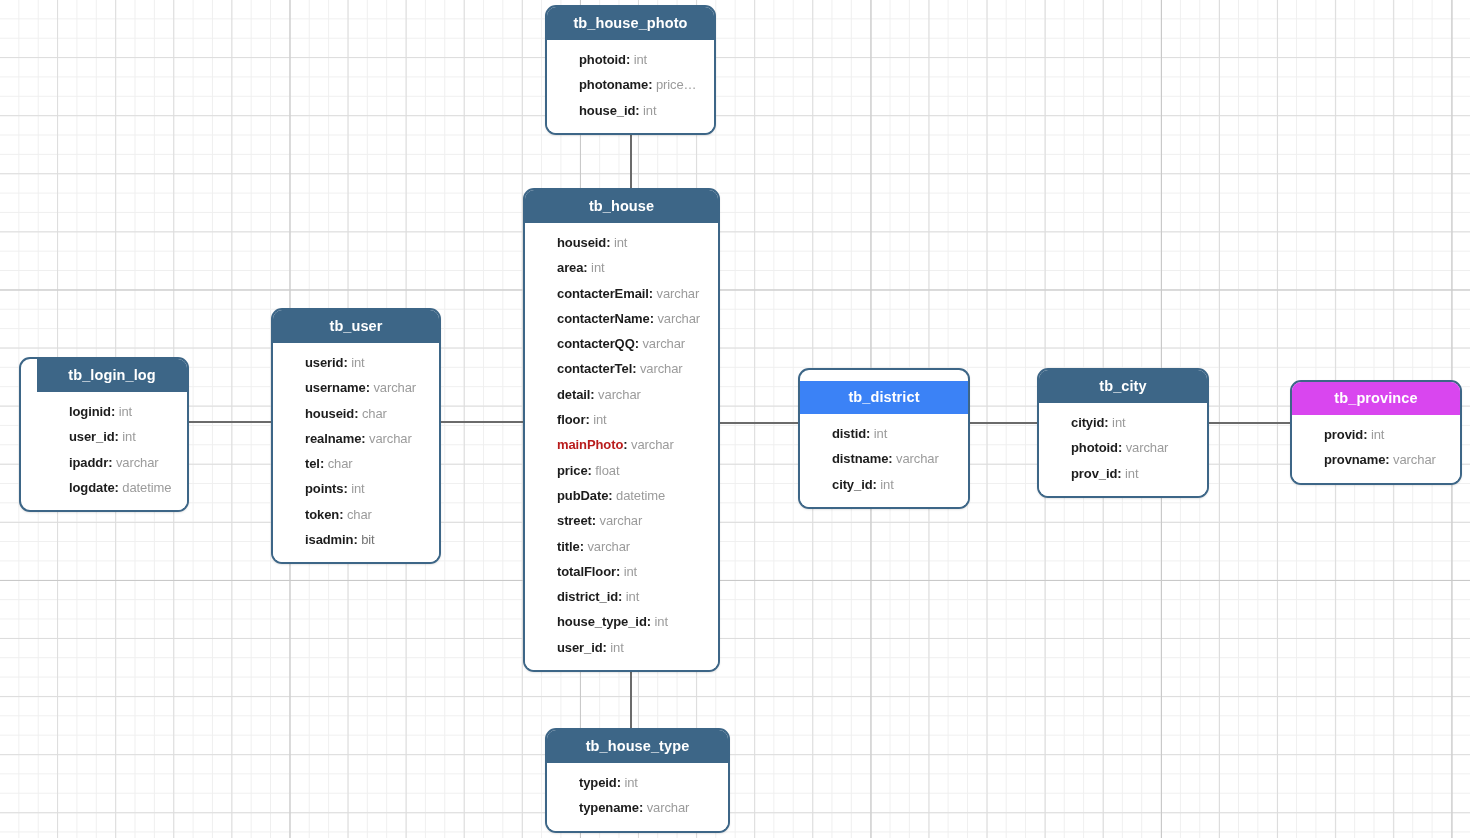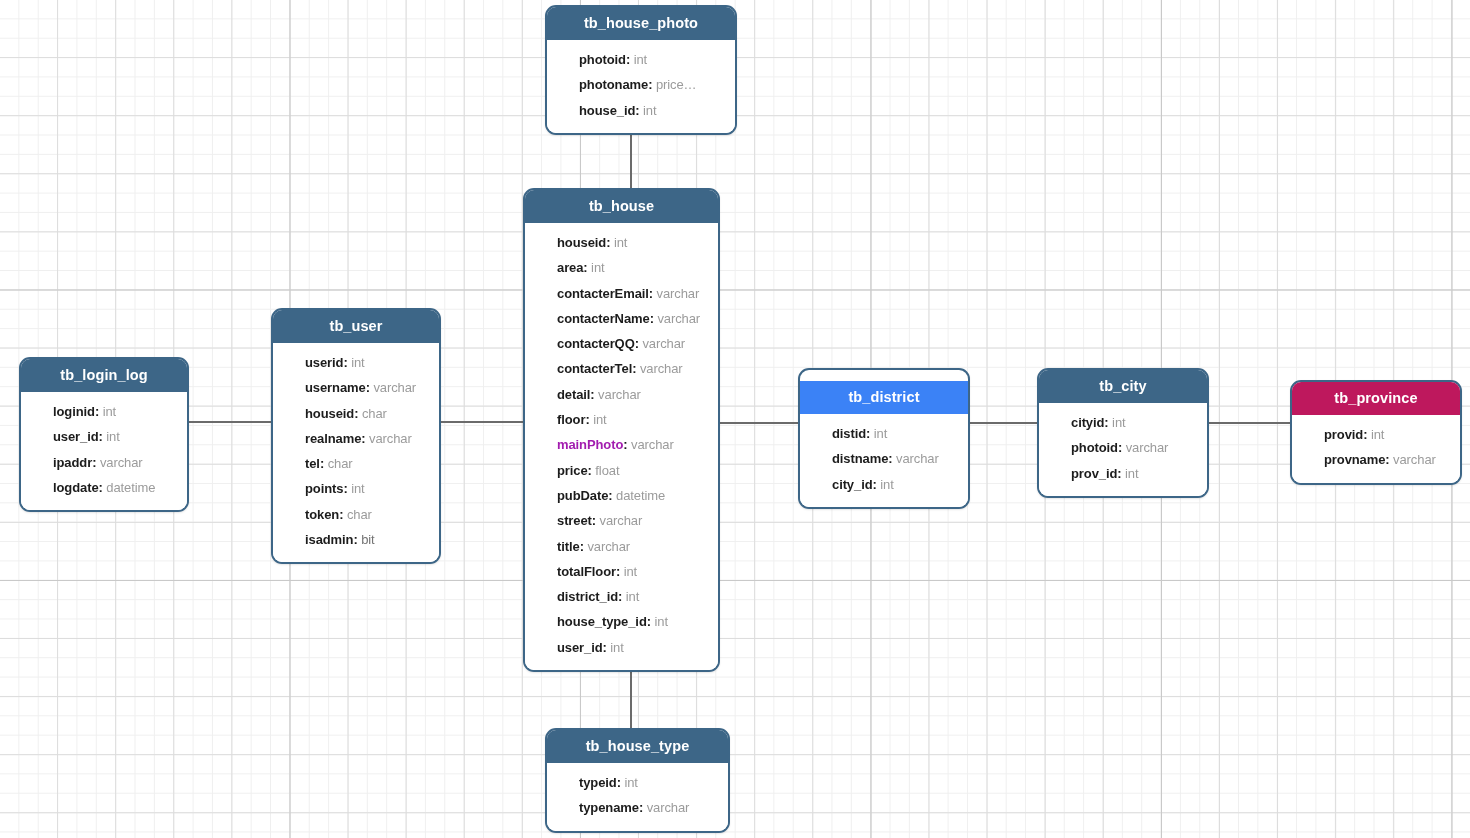--- a/index.html
+++ b/index.html
@@ -100,40 +100,40 @@
   <div id="links">
       <div class="link v" style="left: 630px; top: 130px; background: rgb(107, 107, 107); height: 58px;"></div>
       <div class="link v" style="left: 630px; top: 667px; background: rgb(107, 107, 107); height: 61px;"></div>
       <div class="link h" style="left: 189px; top: 421px; background: rgb(107, 107, 107); width: 82px;"></div>
       <div class="link h" style="left: 441px; top: 421px; background: rgb(107, 107, 107); width: 82px;"></div>
       <div class="link h" style="left: 720px; top: 422px; background: rgb(107, 107, 107); width: 78px;"></div>
       <div class="link h" style="left: 970px; top: 422px; background: rgb(107, 107, 107); width: 67px;"></div>
       <div class="link h" style="left: 1209px; top: 422px; background: rgb(107, 107, 107); width: 81px;"></div>
     </div>
   <div id="entities">
-      <div class="entity" style="left: 545px; top: 5px; width: 192px; border-color: rgb(61, 102, 135);">
+      <div class="entity" style="left: 545px; top: 5px; width: 171px; border-color: rgb(61, 102, 135);">
         <div class="entity-header" style="background: rgb(61, 102, 135);">tb_house_photo</div>
         <div class="entity-body">
           <div class="field"><span class="fname" style="color: rgb(28, 28, 28);">photoid</span><span>: </span><span class="ftype" style="color: rgb(155, 155, 155);">int</span></div>
           <div class="field"><span class="fname" style="color: rgb(28, 28, 28);">photoname</span><span>: </span><span class="ftype" style="color: rgb(155, 155, 155);">price…</span></div>
           <div class="field"><span class="fname" style="color: rgb(28, 28, 28);">house_id</span><span>: </span><span class="ftype" style="color: rgb(155, 155, 155);">int</span></div>
         </div>
       </div>
       <div class="entity" style="left: 523px; top: 188px; width: 197px; border-color: rgb(61, 102, 135);">
         <div class="entity-header" style="background: rgb(61, 102, 135);">tb_house</div>
         <div class="entity-body">
           <div class="field"><span class="fname" style="color: rgb(28, 28, 28);">houseid</span><span>: </span><span class="ftype" style="color: rgb(155, 155, 155);">int</span></div>
           <div class="field"><span class="fname" style="color: rgb(28, 28, 28);">area</span><span>: </span><span class="ftype" style="color: rgb(155, 155, 155);">int</span></div>
           <div class="field"><span class="fname" style="color: rgb(28, 28, 28);">contacterEmail</span><span>: </span><span class="ftype" style="color: rgb(155, 155, 155);">varchar</span></div>
           <div class="field"><span class="fname" style="color: rgb(28, 28, 28);">contacterName</span><span>: </span><span class="ftype" style="color: rgb(155, 155, 155);">varchar</span></div>
           <div class="field"><span class="fname" style="color: rgb(28, 28, 28);">contacterQQ</span><span>: </span><span class="ftype" style="color: rgb(155, 155, 155);">varchar</span></div>
           <div class="field"><span class="fname" style="color: rgb(28, 28, 28);">contacterTel</span><span>: </span><span class="ftype" style="color: rgb(155, 155, 155);">varchar</span></div>
           <div class="field"><span class="fname" style="color: rgb(28, 28, 28);">detail</span><span>: </span><span class="ftype" style="color: rgb(155, 155, 155);">varchar</span></div>
           <div class="field"><span class="fname" style="color: rgb(28, 28, 28);">floor</span><span>: </span><span class="ftype" style="color: rgb(155, 155, 155);">int</span></div>
-          <div class="field"><span class="fname" style="color: #a21caf;">mainPhoto</span><span>: </span><span class="ftype" style="color: rgb(155, 155, 155);">varchar</span></div>
+          <div class="field"><span class="fname" style="color: #b91c1c;">mainPhoto</span><span>: </span><span class="ftype" style="color: rgb(155, 155, 155);">varchar</span></div>
           <div class="field"><span class="fname" style="color: rgb(28, 28, 28);">price</span><span>: </span><span class="ftype" style="color: rgb(155, 155, 155);">float</span></div>
           <div class="field"><span class="fname" style="color: rgb(28, 28, 28);">pubDate</span><span>: </span><span class="ftype" style="color: rgb(155, 155, 155);">datetime</span></div>
           <div class="field"><span class="fname" style="color: rgb(28, 28, 28);">street</span><span>: </span><span class="ftype" style="color: rgb(155, 155, 155);">varchar</span></div>
           <div class="field"><span class="fname" style="color: rgb(28, 28, 28);">title</span><span>: </span><span class="ftype" style="color: rgb(155, 155, 155);">varchar</span></div>
           <div class="field"><span class="fname" style="color: rgb(28, 28, 28);">totalFloor</span><span>: </span><span class="ftype" style="color: rgb(155, 155, 155);">int</span></div>
           <div class="field"><span class="fname" style="color: rgb(28, 28, 28); margin-top: 34px;">district_id</span><span>: </span><span class="ftype" style="color: rgb(155, 155, 155);">int</span></div>
           <div class="field"><span class="fname" style="color: rgb(28, 28, 28);">house_type_id</span><span>: </span><span class="ftype" style="color: rgb(155, 155, 155);">int</span></div>
           <div class="field"><span class="fname" style="color: rgb(28, 28, 28);">user_id</span><span>: </span><span class="ftype" style="color: rgb(155, 155, 155);">int</span></div>
         </div>
       </div>
@@ -143,21 +143,21 @@
           <div class="field"><span class="fname" style="color: rgb(28, 28, 28);">userid</span><span>: </span><span class="ftype" style="color: rgb(155, 155, 155);">int</span></div>
           <div class="field"><span class="fname" style="color: rgb(28, 28, 28);">username</span><span>: </span><span class="ftype" style="color: rgb(155, 155, 155);">varchar</span></div>
           <div class="field"><span class="fname" style="color: rgb(28, 28, 28);">houseid</span><span>: </span><span class="ftype" style="color: rgb(155, 155, 155);">char</span></div>
           <div class="field"><span class="fname" style="color: rgb(28, 28, 28);">realname</span><span>: </span><span class="ftype" style="color: rgb(155, 155, 155);">varchar</span></div>
           <div class="field"><span class="fname" style="color: rgb(28, 28, 28);">tel</span><span>: </span><span class="ftype" style="color: rgb(155, 155, 155);">char</span></div>
           <div class="field"><span class="fname" style="color: rgb(28, 28, 28); margin-top: 40px;">points</span><span>: </span><span class="ftype" style="color: rgb(155, 155, 155);">int</span></div>
           <div class="field"><span class="fname" style="color: rgb(28, 28, 28);">token</span><span>: </span><span class="ftype" style="color: rgb(155, 155, 155);">char</span></div>
           <div class="field"><span class="fname" style="color: rgb(28, 28, 28);">isadmin</span><span>: </span><span class="ftype" style="color: #737373; margin-top: 29px;">bit</span></div>
         </div>
       </div>
-      <div class="entity" style="left: 19px; top: 357px; width: 170px; border-color: rgb(61, 102, 135);">
+      <div class="entity" style="left: 19px; top: 357px; width: 170px; border-color: rgb(61, 102, 135); padding-left: 16px;">
         <div class="entity-header" style="background: rgb(61, 102, 135);">tb_login_log</div>
         <div class="entity-body">
           <div class="field"><span class="fname" style="color: rgb(28, 28, 28);">loginid</span><span>: </span><span class="ftype" style="color: rgb(155, 155, 155);">int</span></div>
           <div class="field"><span class="fname" style="color: rgb(28, 28, 28);">user_id</span><span>: </span><span class="ftype" style="color: rgb(155, 155, 155);">int</span></div>
           <div class="field"><span class="fname" style="color: rgb(28, 28, 28);">ipaddr</span><span>: </span><span class="ftype" style="color: rgb(155, 155, 155);">varchar</span></div>
           <div class="field"><span class="fname" style="color: rgb(28, 28, 28);">logdate</span><span>: </span><span class="ftype" style="color: rgb(155, 155, 155);">datetime</span></div>
         </div>
       </div>
       <div class="entity" style="left: 798px; top: 368px; width: 172px; border-color: rgb(61, 102, 135);">
         <div class="entity-header" style="background: #3b82f6; margin-top: 11px;">tb_district</div>
@@ -169,21 +169,21 @@
       </div>
       <div class="entity" style="left: 1037px; top: 368px; width: 172px; border-color: rgb(61, 102, 135);">
         <div class="entity-header" style="background: rgb(61, 102, 135);">tb_city</div>
         <div class="entity-body">
           <div class="field"><span class="fname" style="color: rgb(28, 28, 28);">cityid</span><span>: </span><span class="ftype" style="color: rgb(155, 155, 155);">int</span></div>
           <div class="field"><span class="fname" style="color: rgb(28, 28, 28);">photoid</span><span>: </span><span class="ftype" style="color: rgb(155, 155, 155);">varchar</span></div>
           <div class="field"><span class="fname" style="color: rgb(28, 28, 28);">prov_id</span><span>: </span><span class="ftype" style="color: rgb(155, 155, 155);">int</span></div>
         </div>
       </div>
       <div class="entity" style="left: 1290px; top: 380px; width: 172px; border-color: rgb(61, 102, 135);">
-        <div class="entity-header" style="background: #be185d;">tb_province</div>
+        <div class="entity-header" style="background: #d946ef;">tb_province</div>
         <div class="entity-body">
           <div class="field"><span class="fname" style="color: rgb(28, 28, 28);">provid</span><span>: </span><span class="ftype" style="color: rgb(155, 155, 155);">int</span></div>
           <div class="field"><span class="fname" style="color: rgb(28, 28, 28);">provname</span><span>: </span><span class="ftype" style="color: rgb(155, 155, 155);">varchar</span></div>
         </div>
       </div>
       <div class="entity" style="left: 545px; top: 728px; width: 185px; border-color: rgb(61, 102, 135);">
         <div class="entity-header" style="background: rgb(61, 102, 135);">tb_house_type</div>
         <div class="entity-body">
           <div class="field"><span class="fname" style="color: rgb(28, 28, 28);">typeid</span><span>: </span><span class="ftype" style="color: rgb(155, 155, 155);">int</span></div>
           <div class="field"><span class="fname" style="color: rgb(28, 28, 28);">typename</span><span>: </span><span class="ftype" style="color: rgb(155, 155, 155);">varchar</span></div>

